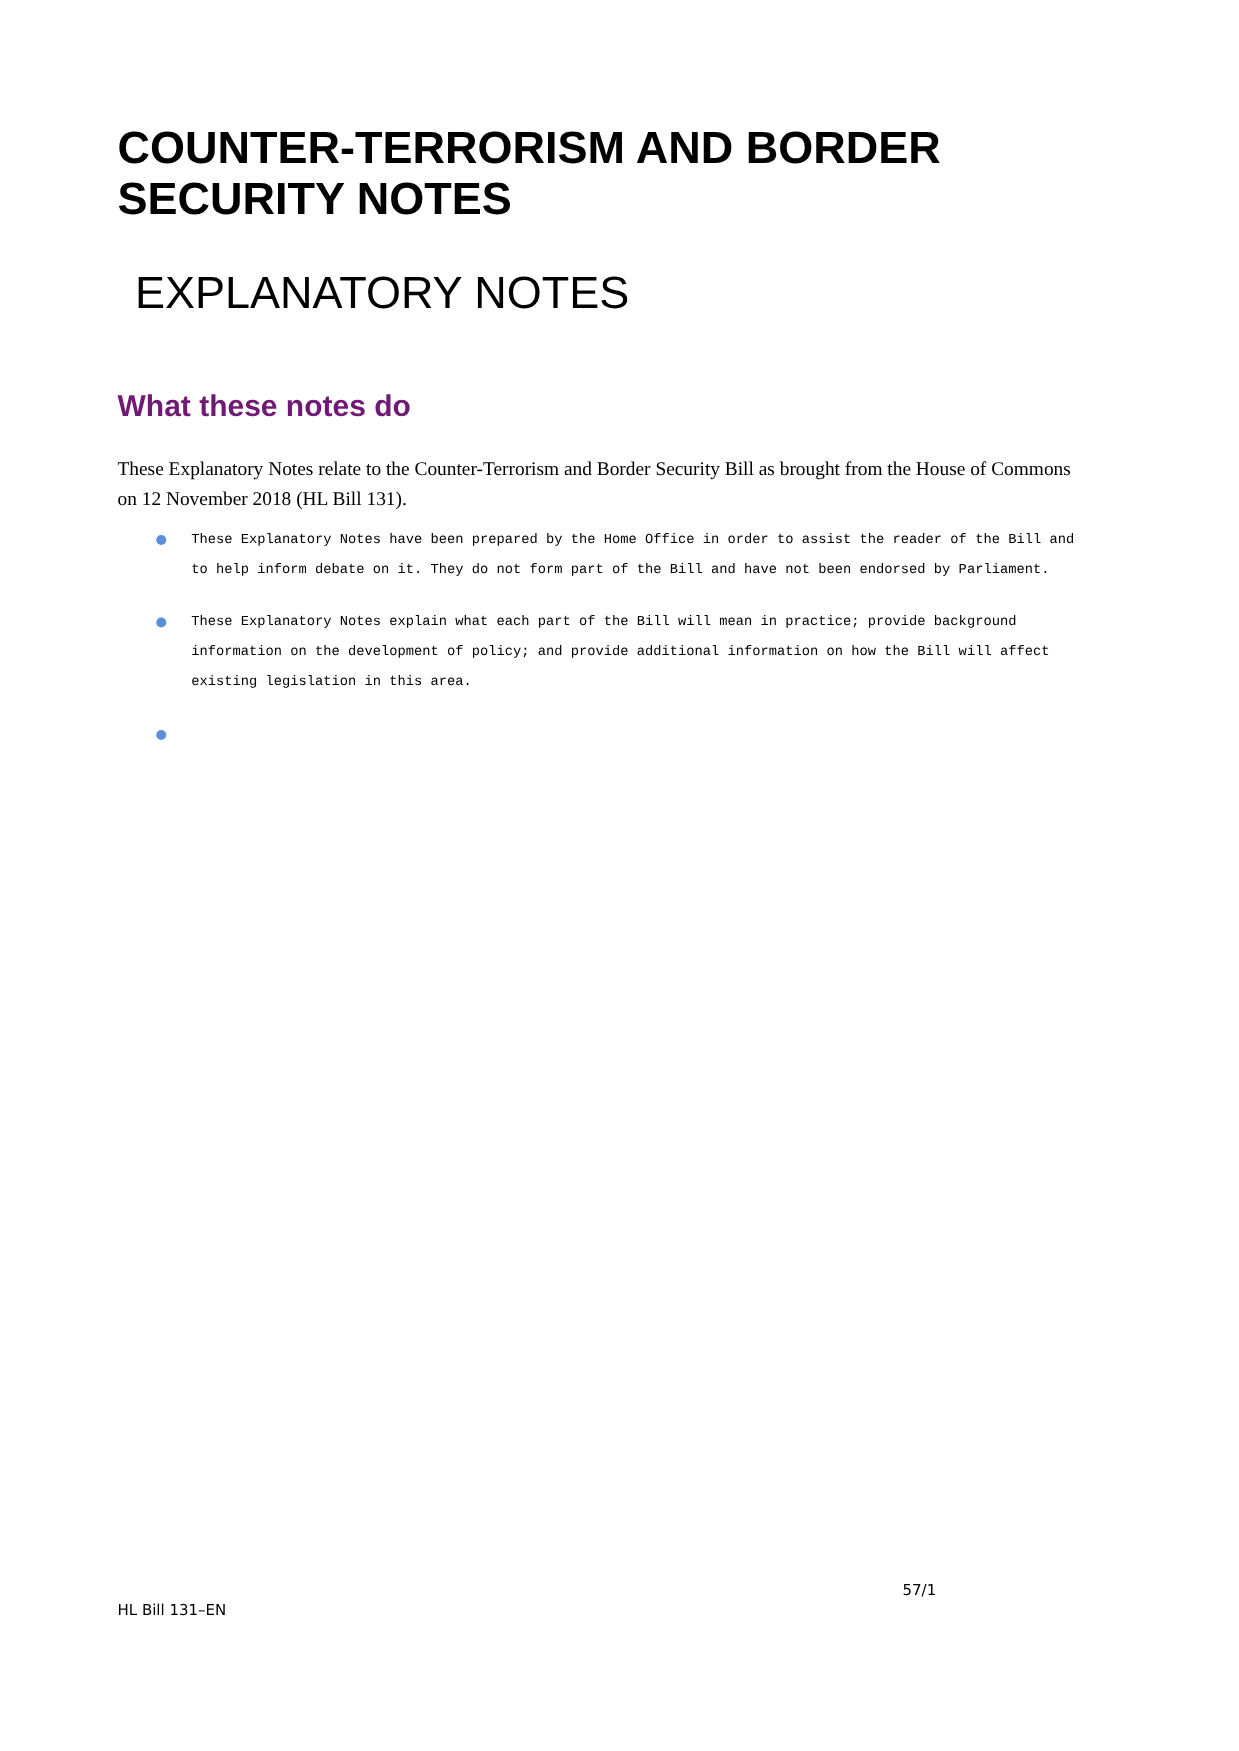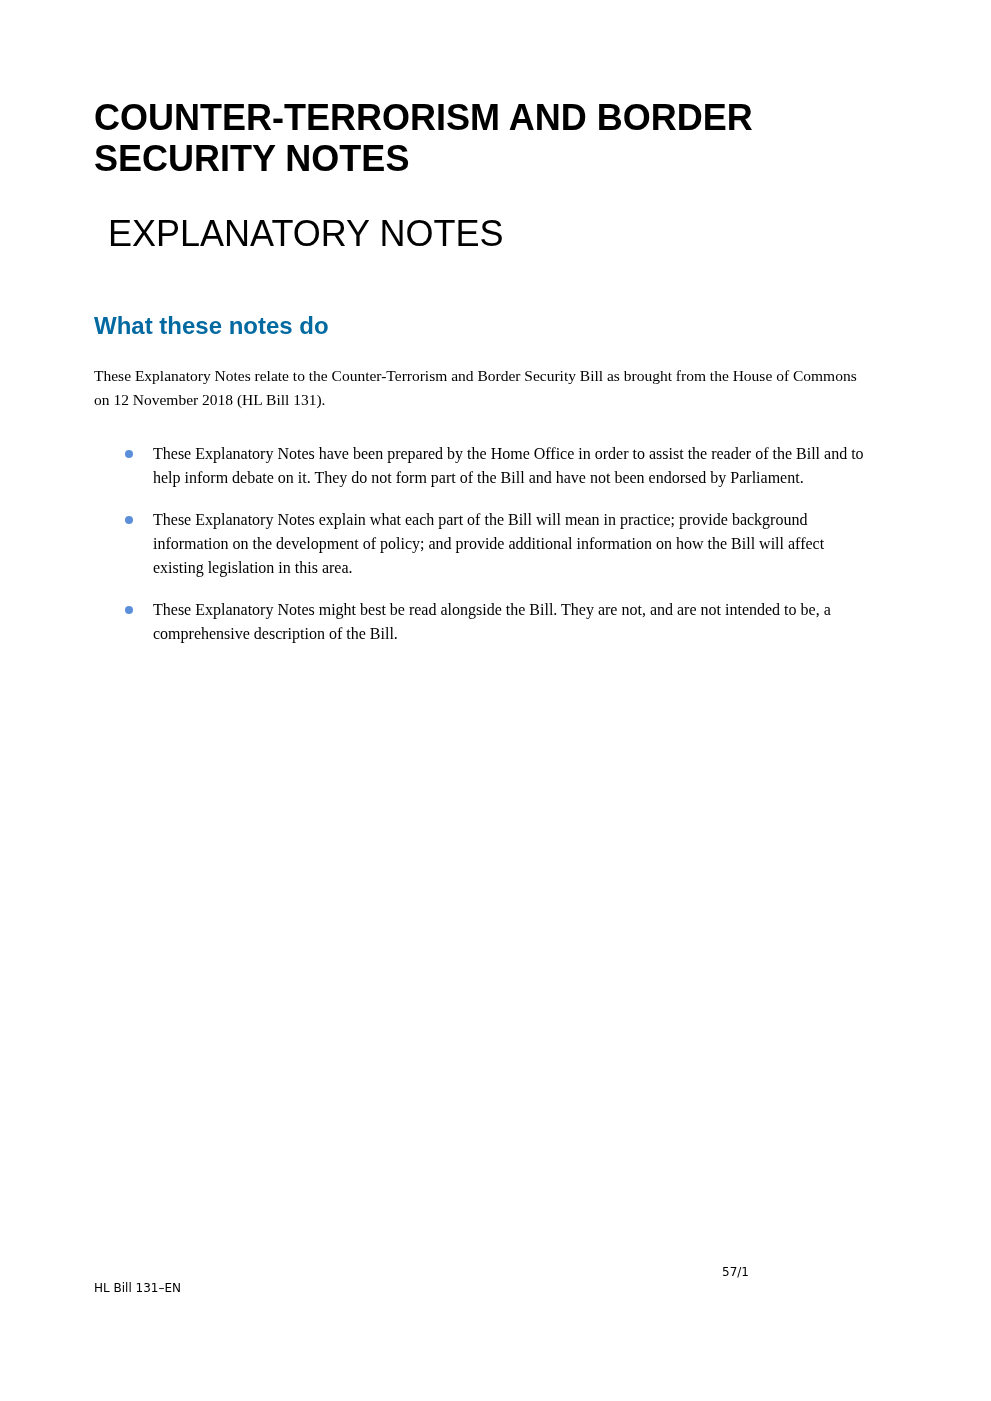--- a/index.html
+++ b/index.html
@@ -38,42 +38,42 @@
     }
     .section-heading {
       position: absolute;
       left: 94px;
       top: 311px;
       margin: 0;
       font-family: "Liberation Sans", sans-serif;
       font-weight: bold;
       font-size: 24px;
       line-height: 30px;
-      color: #0369a1;
+      color: #701a75;
     }
     .intro {
       position: absolute;
       left: 94px;
       top: 364px;
       width: 770px;
       margin: 0;
       font-family: "Liberation Serif", serif;
       font-size: 15.5px;
       line-height: 24px;
     }
     .bullets {
       position: absolute;
       left: 94px;
-      top: 442px;
+      top: 420px;
       width: 780px;
       margin: 0;
       padding: 0;
       list-style: none;
-      font-family: Liberation Serif, serif;
-      font-size: 16px;
+      font-family: Liberation Mono, monospace;
+      font-size: 11px;
       line-height: 24px;
     }
     .bullets li {
       position: relative;
       padding-left: 59px;
       margin-bottom: 18px;
     }
     .bullet-dot {
       position: absolute;
       left: 31px;
@@ -114,19 +114,18 @@
     <li>
       <span class="bullet-dot"></span>
       <span>These Explanatory Notes have been prepared by the Home Office in order to assist the reader of the Bill and to help inform debate on it. They do not form part of the Bill and have not been endorsed by Parliament.</span>
     </li>
     <li>
       <span class="bullet-dot"></span>
       <span>These Explanatory Notes explain what each part of the Bill will mean in practice; provide background information on the development of policy; and provide additional information on how the Bill will affect existing legislation in this area.</span>
     </li>
     <li>
       <span class="bullet-dot"></span>
-      <span>These Explanatory Notes might best be read alongside the Bill. They are not, and are not intended to be, a comprehensive description of the Bill.</span>
     </li>
   </ul>
 </section>
 
 <div class="footer-left">HL Bill 131–EN</div>
 <div class="footer-right">57/1</div>
 
 </body></html>

